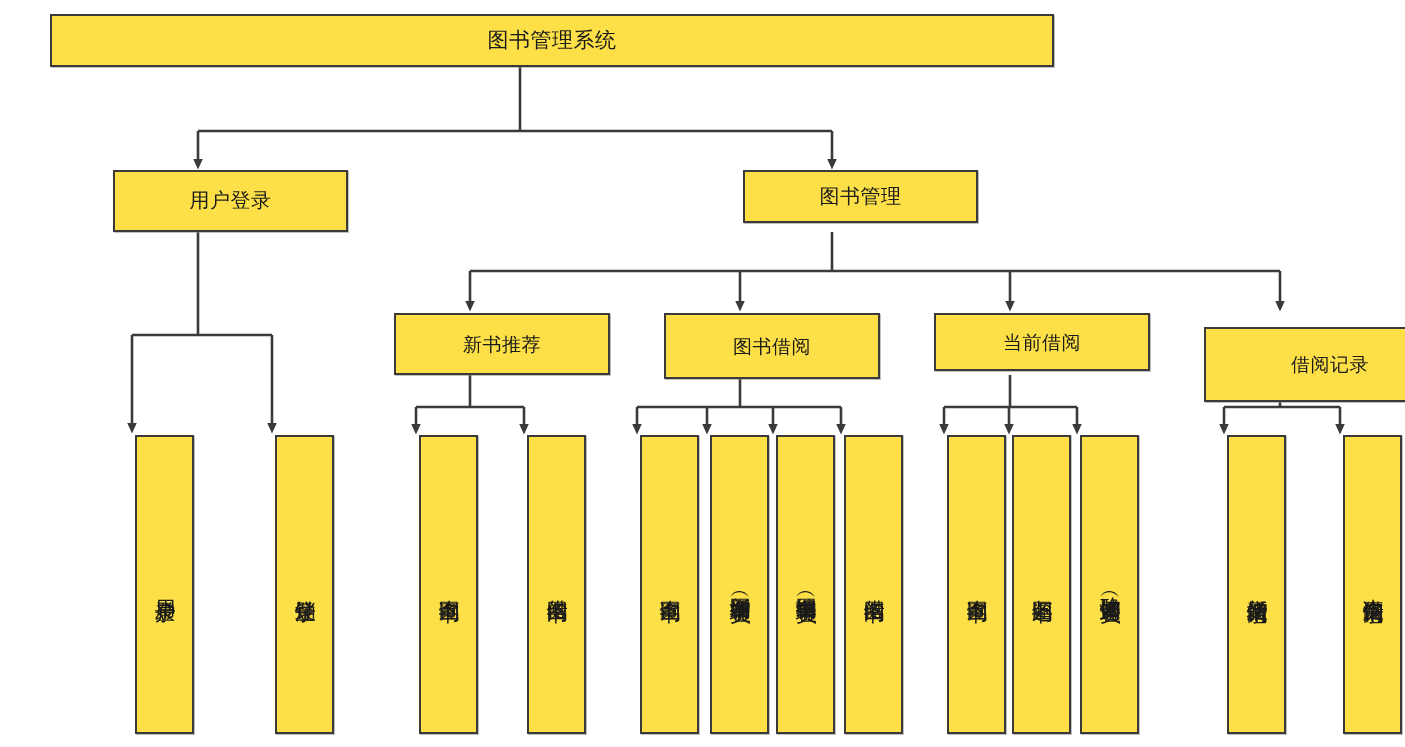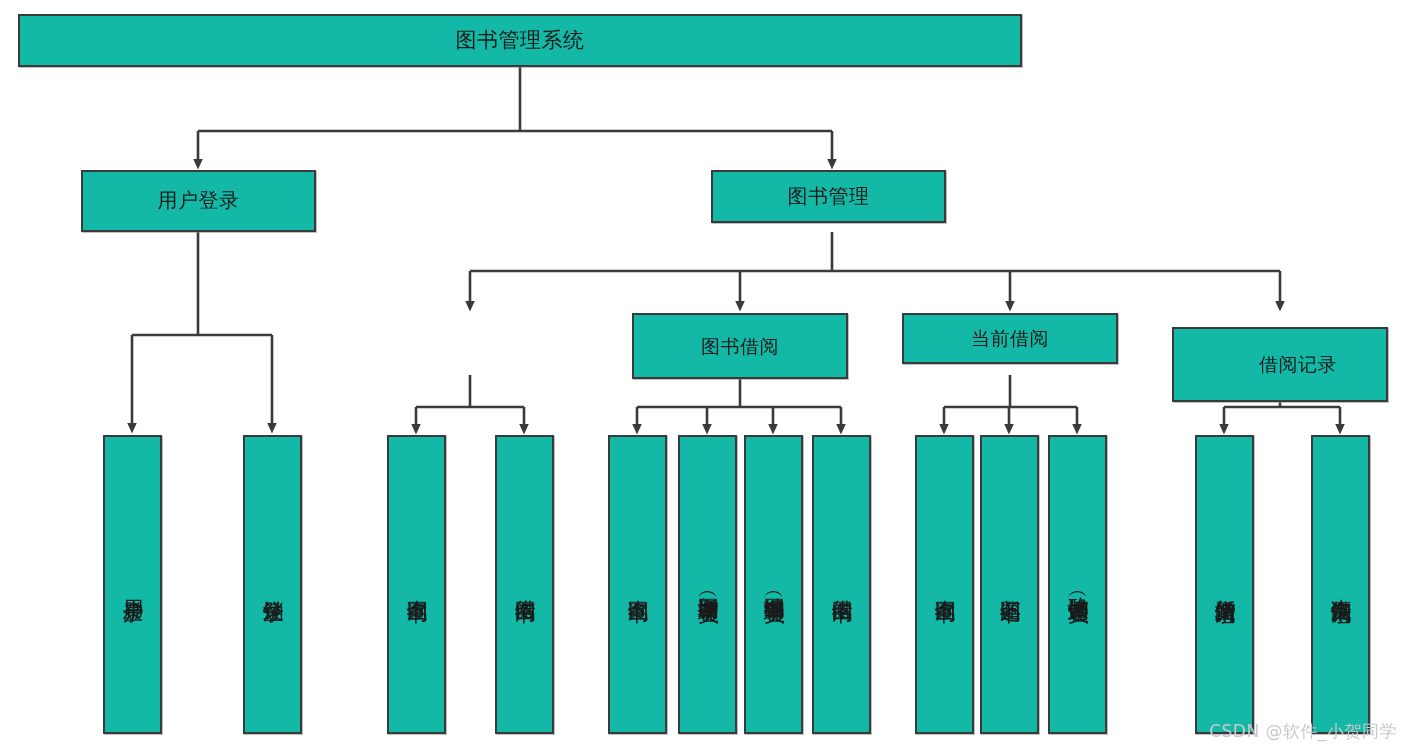--- a/index.html
+++ b/index.html
@@ -21,26 +21,27 @@
     left: 0;
     top: 0;
     width: 1405px;
     height: 747px;
     pointer-events: none;
   }
   .node {
     position: absolute;
     box-sizing: border-box;
     border: 2px solid #3a3a3a;
-    background: #14b8a6;
+    background: #fde047;
     display: flex;
     align-items: center;
     justify-content: center;
     color: #1a1a1a;
     box-shadow: 1px 1px 0 rgba(140,140,140,0.55);
+    margin-left: 32px;
   }
   .node .label {
     display: block;
     text-align: center;
     line-height: 1.18;
     letter-spacing: 0.5px;
     white-space: nowrap;
   }
   .node.root .label { font-size: 21px; }
   .node.lvl2 .label { font-size: 20px; }
@@ -128,24 +129,27 @@
     <span class="label">图书管理系统</span>
   </div>
 
   <div class="node lvl2" style="left:81px; top:170px; width:235px; height:62px;">
     <span class="label">用户登录</span>
   </div>
   <div class="node lvl2" style="left:711px; top:170px; width:235px; height:53px;">
     <span class="label">图书管理</span>
   </div>
 
+  <div class="node lvl3" style="left:362px; top:313px; width:216px; height:62px;">
+    <span class="label">新书推荐</span>
+  </div>
   <div class="node lvl3" style="left:632px; top:313px; width:216px; height:66px;">
     <span class="label">图书借阅</span>
   </div>
-  <div class="node lvl3" style="left:902px; top:313px; width:216px; height:51px;">
+  <div class="node lvl3" style="left:902px; top:313px; width:216px; height:58px;">
     <span class="label">当前借阅</span>
   </div>
   <div class="node lvl3" style="left:1172px; top:327px; width:216px; height:75px;padding-left:36px;">
     <span class="label">借阅记录</span>
   </div>
 
   <div class="node leaf" style="left:103px; top:435px; width:59px; height:299px;">
     <span class="label">用户登录</span>
   </div>
   <div class="node leaf" style="left:243px; top:435px; width:59px; height:299px;">
@@ -182,15 +186,14 @@
     <span class="label">确认归还（管理员）</span>
   </div>
 
   <div class="node leaf" style="left:1195px; top:435px; width:59px; height:299px;">
     <span class="label">新增借阅记录</span>
   </div>
   <div class="node leaf" style="left:1311px; top:435px; width:59px; height:299px;">
     <span class="label">查询借阅记录</span>
   </div>
 
-  <div id="watermark">CSDN @软件_小贺同学</div>
 
 </div>
 
 </body></html>

